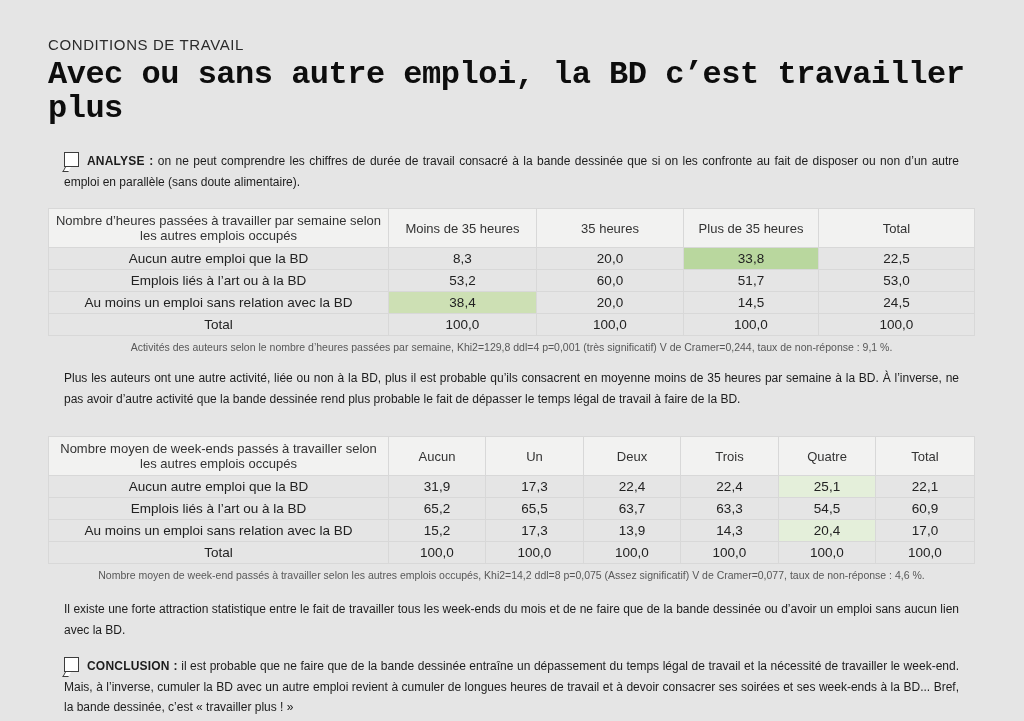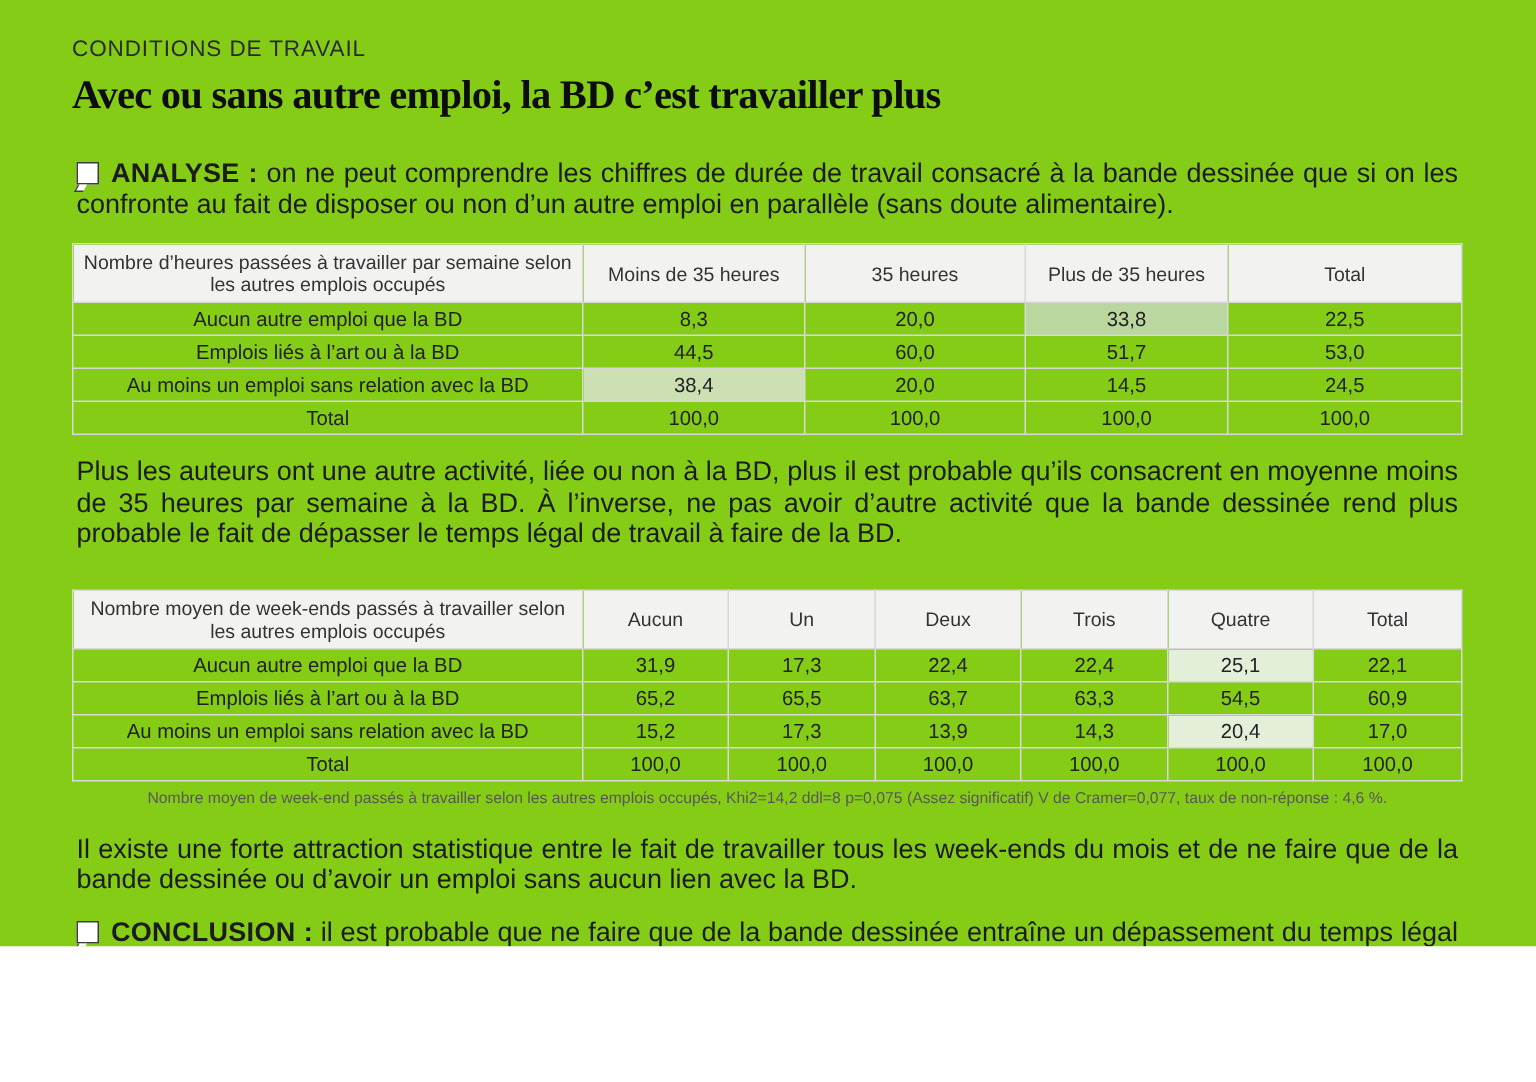--- a/index.html
+++ b/index.html
@@ -1,42 +1,42 @@
 <!DOCTYPE html>
 <html lang="fr"><head>
 <meta charset="utf-8">
 <style>
   html,body{margin:0;padding:0;background:#ffffff;}
   .page{
     position:relative;
-    width:1024px;height:631px;
+    width:1024px;height:721px;
     box-sizing:border-box;
-    padding:24px 49px 0 48px;
-    background:#84cc16;
+    padding:36px 49px 0 48px;
+    background:#e5e5e5;
     font-family:"Liberation Sans",sans-serif;
     color:#1c1c1c;
     overflow:hidden;
   }
   .kicker{
     font-size:15px;
     letter-spacing:.6px;
     color:#2b2b2b;
   }
   .title{
     margin:5px 0 0 0;
-    font-family:Liberation Serif, serif;
+    font-family:Liberation Mono, monospace;
     font-weight:700;
-    font-size:27px;
+    font-size:32px;
     line-height:34px;
     letter-spacing:-.5px;
     color:#0d0d0d;
   }
   .para{
-    margin:3px;
-    font-size:18px;
+    margin:16px;
+    font-size:12px;
     line-height:20.5px;
     text-align:justify;
     color:#1c1c1c;
   }
   .para b{letter-spacing:.2px;}
   .p-analysis{margin-top:25px;}
   .p-mid{margin-top:14px;}
   .p-attraction{margin-top:17px;}
   .p-conclusion{margin-top:14px;}
   .marker{
@@ -140,41 +140,42 @@
     <tbody>
       <tr>
         <td>Aucun autre emploi que la BD</td>
         <td>8,3</td>
         <td>20,0</td>
         <td class="hl-strong">33,8</td>
         <td>22,5</td>
       </tr>
       <tr>
         <td>Emplois liés à l’art ou à la BD</td>
-        <td>44,5</td>
+        <td>53,2</td>
         <td>60,0</td>
         <td>51,7</td>
         <td>53,0</td>
       </tr>
       <tr>
         <td>Au moins un emploi sans relation avec la BD</td>
         <td class="hl-mid">38,4</td>
         <td>20,0</td>
         <td>14,5</td>
         <td>24,5</td>
       </tr>
       <tr>
         <td>Total</td>
         <td>100,0</td>
         <td>100,0</td>
         <td>100,0</td>
         <td>100,0</td>
       </tr>
     </tbody>
   </table>
+  <div class="caption">Activités des auteurs selon le nombre d’heures passées par semaine, Khi2=129,8 ddl=4 p=0,001 (très significatif) V de Cramer=0,244, taux de non-réponse : 9,1 %.</div>
 
   <p class="para p-mid">Plus les auteurs ont une autre activité, liée ou non à la BD, plus il est probable qu’ils consacrent en moyenne moins de 35 heures par semaine à la BD. À l’inverse, ne pas avoir d’autre activité que la bande dessinée rend plus probable le fait de dépasser le temps légal de travail à faire de la BD.</p>
 
   <table class="stats" style="margin-top:27px;">
     <colgroup>
       <col style="width:340px">
         <col style="width:97px">
         <col style="width:98px">
         <col style="width:97px">
         <col style="width:98px">

